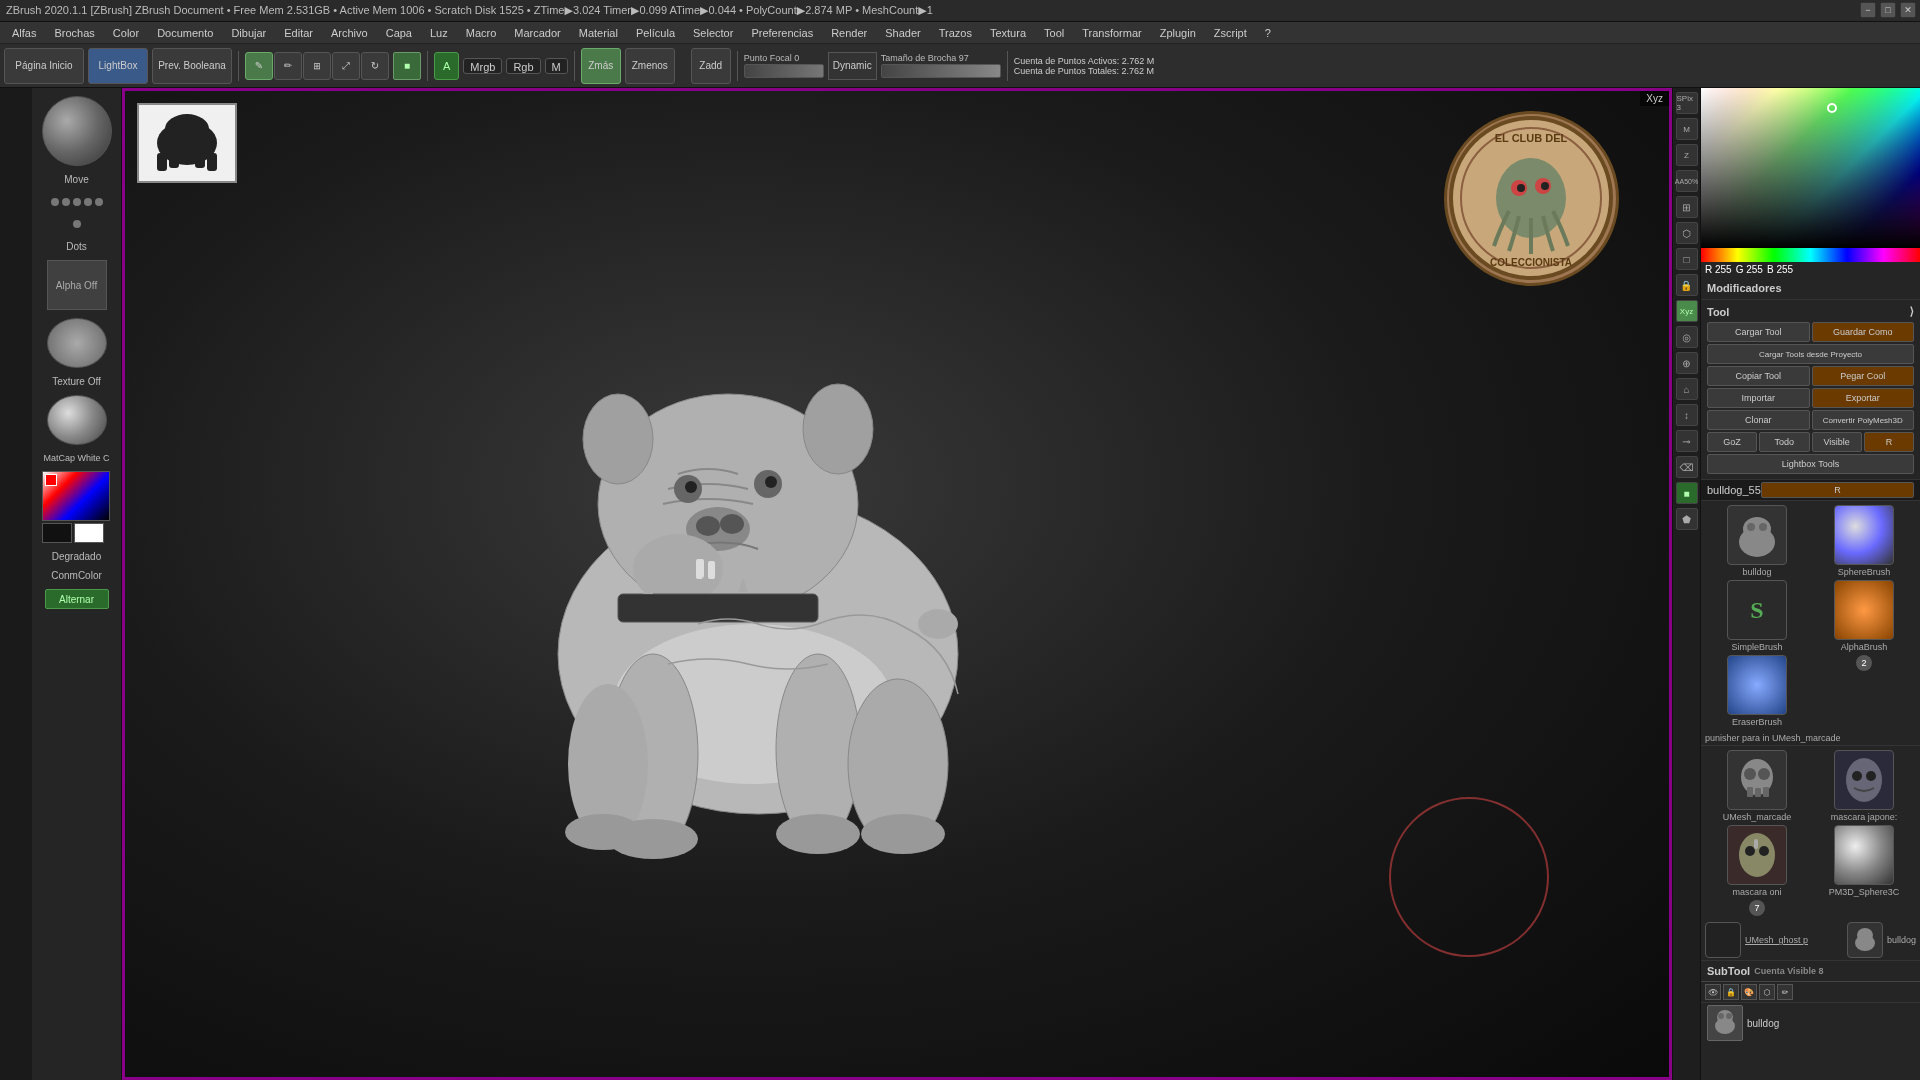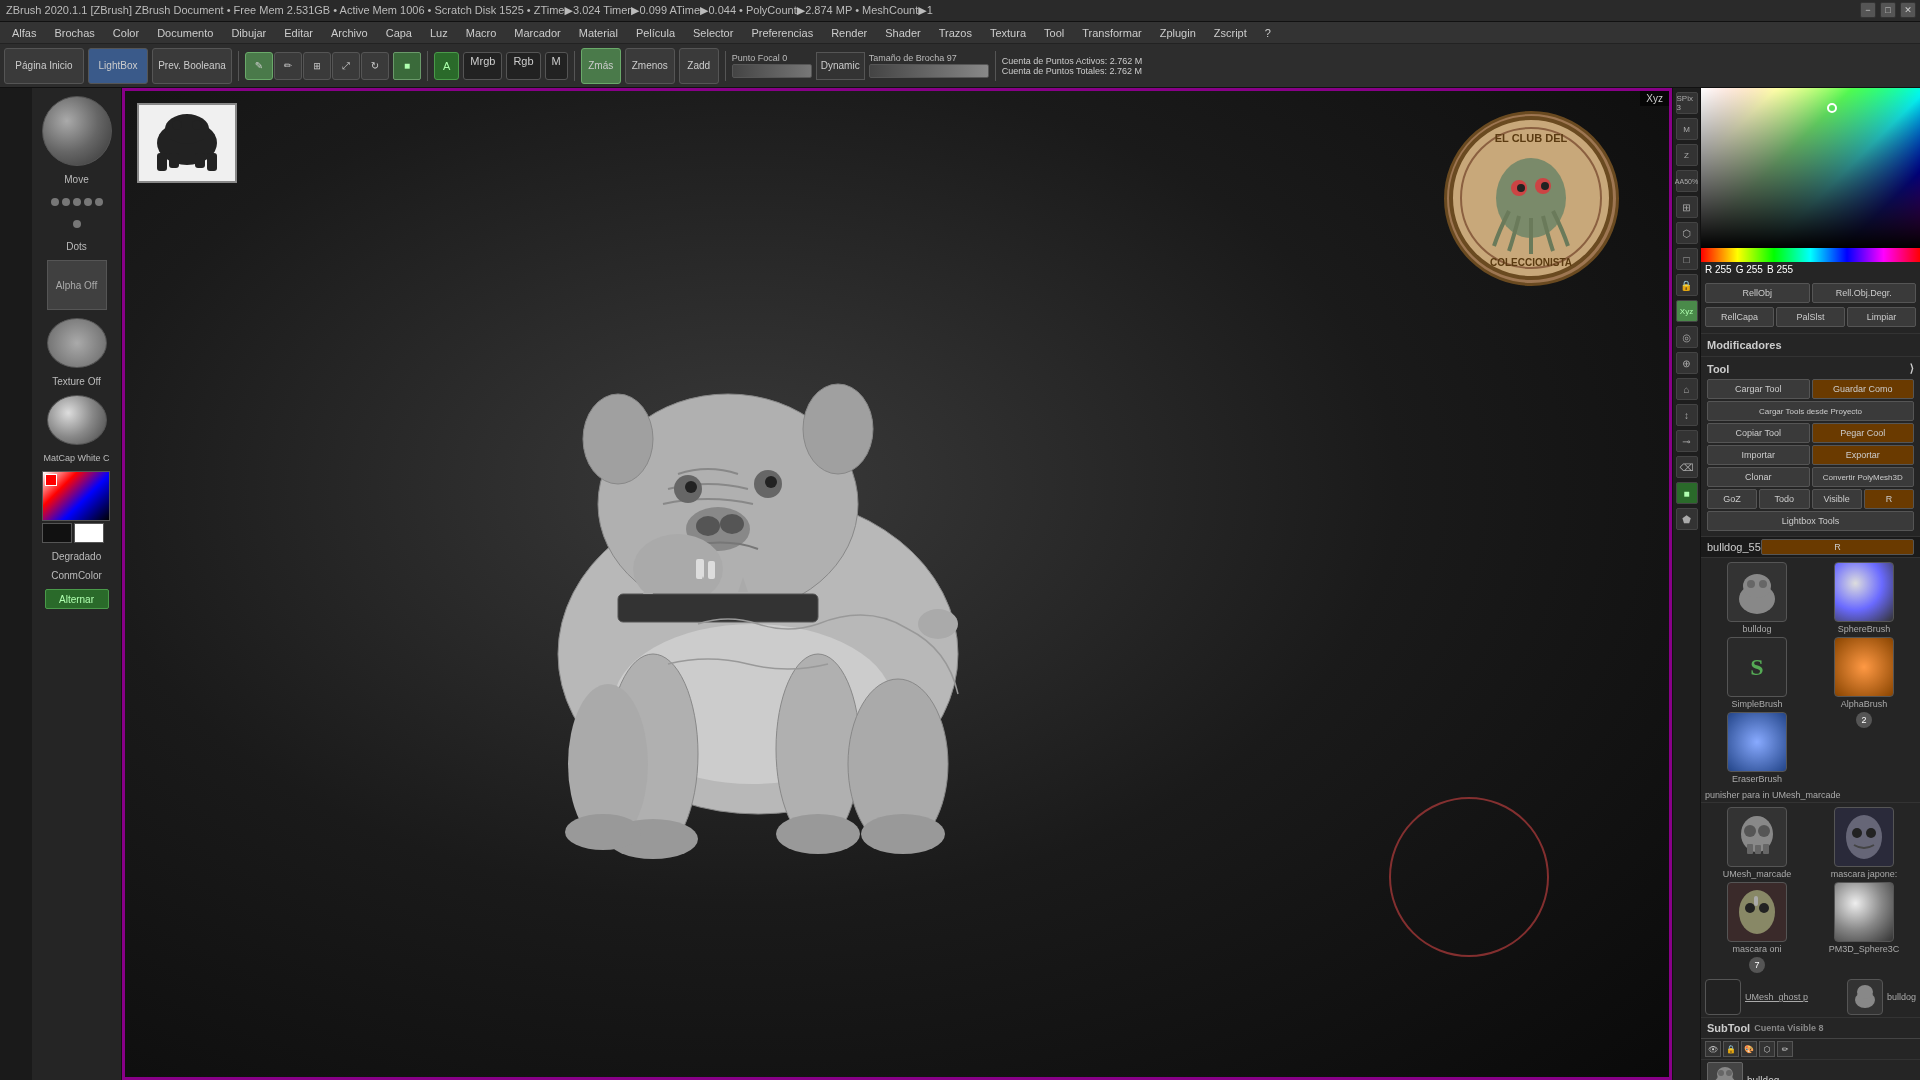--- a/index.html
+++ b/index.html
@@ -117,21 +117,21 @@
       cursor: pointer;
       display: flex;
       align-items: center;
       justify-content: center;
     }
 
     .rgb-btn {
       background: #222;
       border: 1px solid #555;
       color: #ccc;
-      height: 28px;
+      height: 16px;
       padding: 2px 6px;
       border-radius: 3px;
       font-size: 11px;
       cursor: pointer;
     }
 
     .slider-container {
       display: flex;
       flex-direction: column;
       font-size: 9px;
@@ -647,21 +647,21 @@
   </div>
   <div style="width:28px; height:28px; background:#3a6a3a; border:1px solid #6a9a6a; display:flex; align-items:center; justify-content:center; font-size:10px; color:#afffaf; cursor:pointer; border-radius:2px;">■</div>
   <div class="toolbar-separator"></div>
   <div class="green-btn">A</div>
   <div class="rgb-btn">Mrgb</div>
   <div class="rgb-btn">Rgb</div>
   <div class="rgb-btn">M</div>
   <div class="toolbar-separator"></div>
   <div class="toolbar-btn active" style="min-width:40px;">Zmás</div>
   <div class="toolbar-btn" style="min-width:50px;">Zmenos</div>
-  <div class="toolbar-btn" style="min-width:40px;">Zadd</div>
+  <div class="toolbar-btn" style="min-width:40px;margin-left:12px;">Zadd</div>
   <div class="toolbar-separator"></div>
 
   <div class="slider-container">
     <div class="label-val">
         <span>Punto Focal 0</span>
       </div>
     <div class="slider-bar-small"></div>
   </div>
   <div style="display:flex; align-items:center; font-size:10px; color:#ccc; gap:2px; background:#333; border:1px solid #555; padding:2px 4px; height:28px; cursor:pointer;">Dynamic</div>
   <div style="display:flex; align-items:center; font-size:10px; color:#ccc; gap:2px;">
@@ -851,31 +851,20 @@
       <div class="color-cursor"></div>
     </div>
     <div class="hue-bar"></div>
 
     <div class="rgb-row">
       <span class="rgb-val">R 255</span>
       <span class="rgb-val">G 255</span>
       <span class="rgb-val">B 255</span>
     </div>
 
-    <div class="right-section">
-      <div class="right-btn-row">
-        <div class="r-btn">RellObj</div>
-        <div class="r-btn">Rell.Obj.Degr.</div>
-      </div>
-      <div class="right-btn-row">
-        <div class="r-btn">RellCapa</div>
-        <div class="r-btn">PalSlst</div>
-        <div class="r-btn">Limpiar</div>
-      </div>
-    </div>
 
     <div class="tool-section">
       <div class="tool-section-header">
         <span>Modificadores</span>
       </div>
     </div>
 
     <div class="tool-section">
       <div class="tool-section-header">
         <span>Tool</span>

